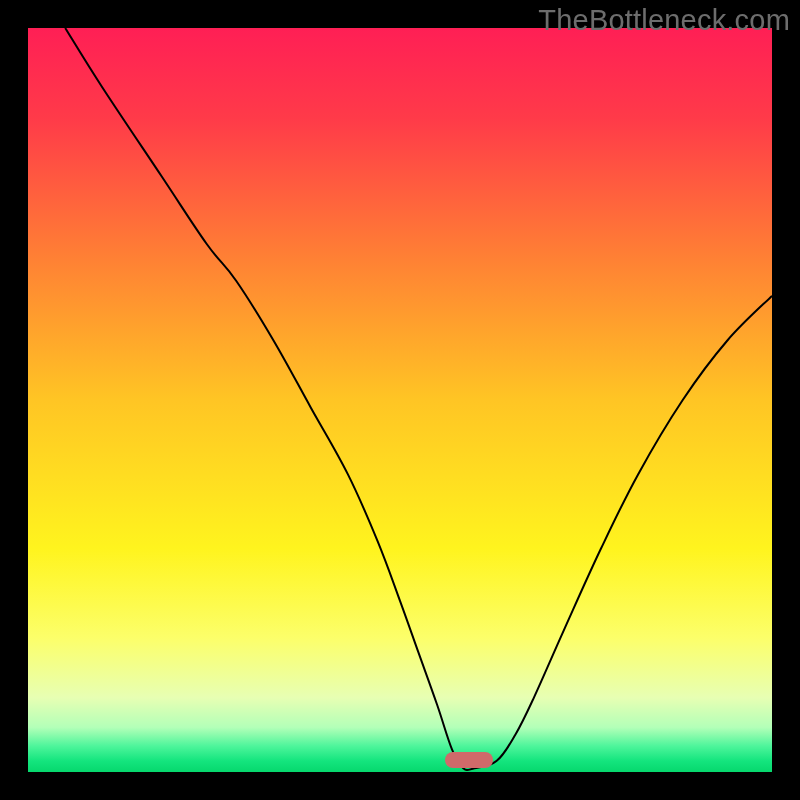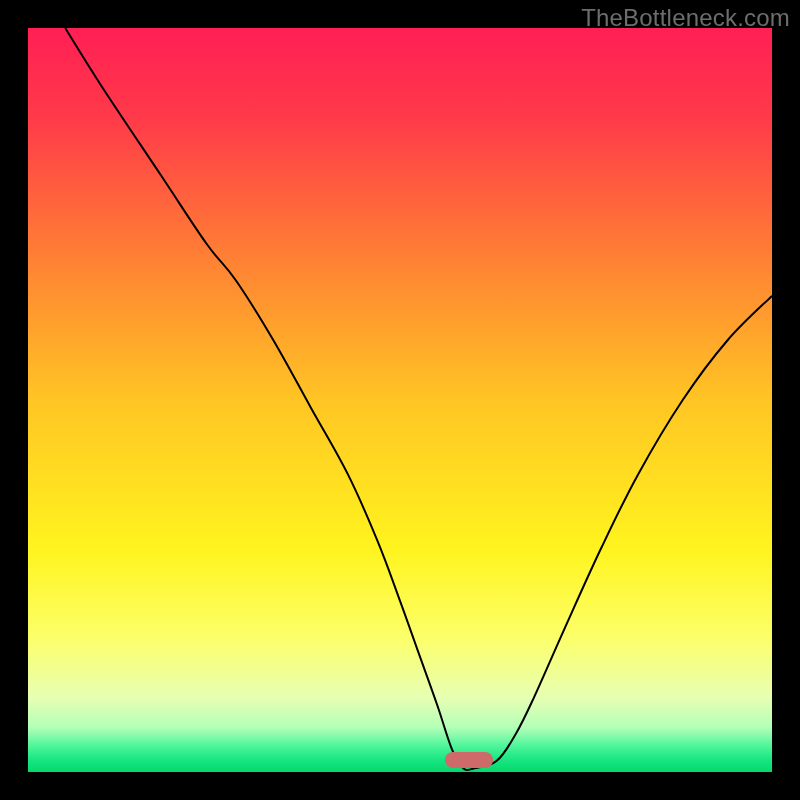--- a/index.html
+++ b/index.html
@@ -37,21 +37,21 @@
   .marker {
     position: absolute;
     background: #cf6a6a;
     border-radius: 999px;
   }
   .watermark {
     position: absolute;
     top: 4px;
     right: 10px;
     color: #6d6d6d;
-    font-size: 24px;
+    font-size: 29px;
     font-weight: 400;
     letter-spacing: 0.2px;
     user-select: none;
   }
 </style>
 </head>
 <body>
 
 <div class="frame">
 

